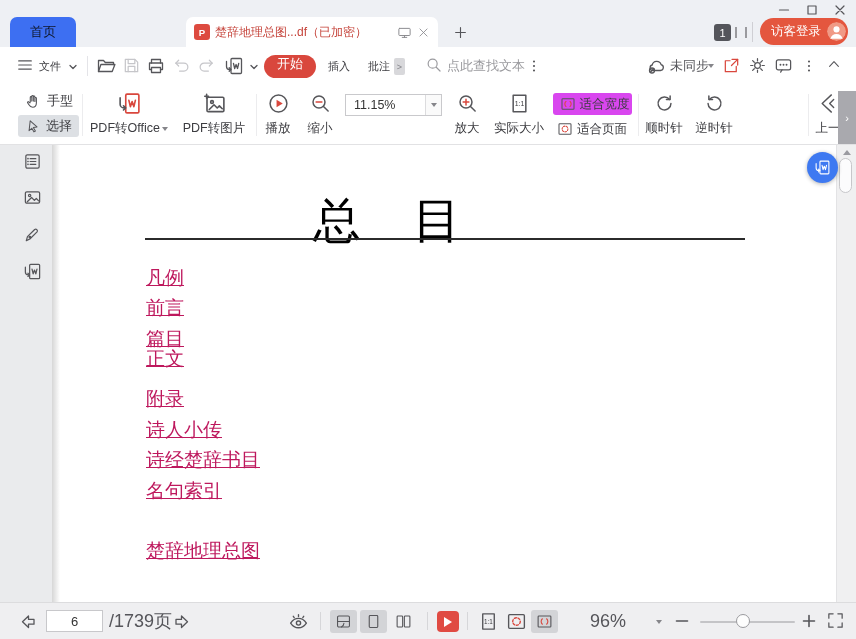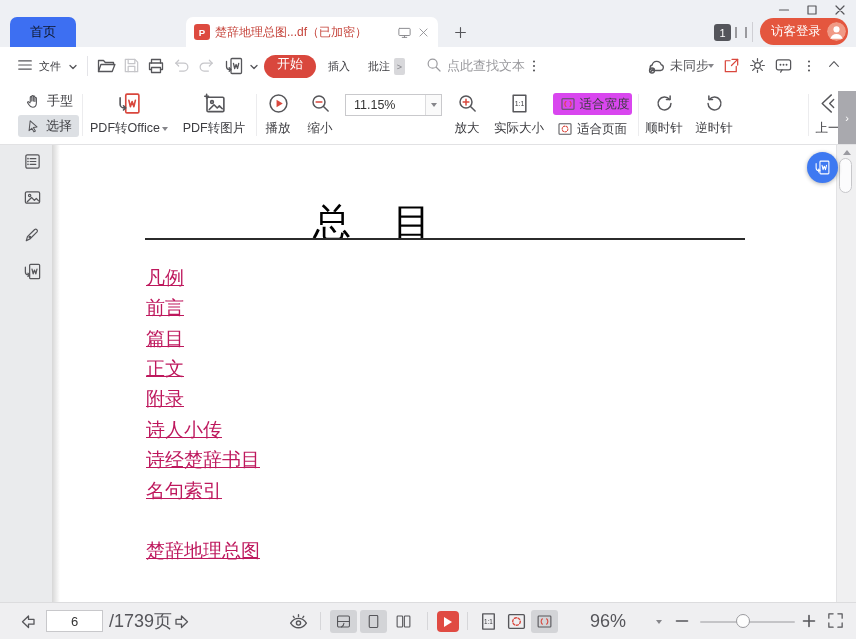--- a/index.html
+++ b/index.html
@@ -49,21 +49,21 @@
   .zoomdd{width:15px;height:100%;border-left:1px solid #dcdcde;background:#fafafa;display:flex;align-items:center;justify-content:center;}
   .fitbtn{position:absolute;left:553px;width:79px;height:22px;display:flex;align-items:center;gap:4px;font-size:12.5px;color:#3c3c40;padding-left:4px;border-radius:3px;box-sizing:border-box;}
   .fitbtn.sel{background:#d946ef;justify-content:center;}
   .caret{width:0;height:0;border-left:3.5px solid transparent;border-right:3.5px solid transparent;border-top:4px solid #85858a;display:inline-block;}
   .ribstrip{position:absolute;right:0;top:6px;bottom:0;width:18px;background:#a9a9ae;color:#fff;font-size:11px;display:flex;align-items:center;justify-content:center;}
   
   .content{position:absolute;top:145px;bottom:37px;left:0;right:0;background:#fff;overflow:hidden;}
   .side{position:absolute;left:0;top:0;bottom:0;width:52px;background:#eaebed;}
   .sideic{position:absolute;left:23px;}
   .sideshadow{position:absolute;left:52px;top:0;bottom:0;width:8px;background:linear-gradient(to right,rgba(0,0,0,.16),rgba(0,0,0,0));}
-  .doc-title{position:absolute;left:313px;top:52px;font-family:"Liberation Serif","DejaVu Serif",serif;font-size:38px;color:#000;white-space:pre;letter-spacing:2px;}
+  .doc-title{position:absolute;left:313px;top:44px;font-family:"Liberation Serif","DejaVu Serif",serif;font-size:48px;color:#000;white-space:pre;letter-spacing:2px;}
   .doc-hr{position:absolute;left:145px;top:93px;width:600px;height:2px;background:#2b2b2b;}
   .doc-link{position:absolute;left:146px;font-family:"Liberation Serif","DejaVu Serif",serif;font-size:19px;color:#be185d;text-decoration:underline;cursor:pointer;}
   .scrollbar{position:absolute;right:0;top:0;bottom:0;width:20px;background:#f0f0f1;border-left:1px solid #e3e3e5;box-sizing:border-box;}
   .scrollup{position:absolute;top:5px;left:6px;width:0;height:0;border-left:4px solid transparent;border-right:4px solid transparent;border-bottom:5px solid #9a9aa0;}
   .scrollthumb{position:absolute;top:13px;left:2px;width:13px;height:35px;background:#fcfcfd;border:1px solid #c7c7ca;border-radius:7px;box-sizing:border-box;}
   .floatbtn{position:absolute;left:807px;top:7px;width:31px;height:31px;border-radius:50%;background:#3e79f1;display:flex;align-items:center;justify-content:center;box-shadow:0 1px 4px rgba(0,0,0,.3);z-index:5;}
   
   .statusbar{position:absolute;bottom:0;left:0;right:0;height:37px;background:#efeff1;border-top:1px solid #dcdcde;box-sizing:border-box;}
   .sb{position:absolute;top:8px;}
   .pageinput{position:absolute;left:46px;top:7px;width:57px;height:22px;border:1px solid #c8c8cb;background:#fff;text-align:center;font-size:13px;color:#333;box-sizing:border-box;font-family:"Liberation Sans",sans-serif;}
@@ -424,21 +424,21 @@
         </svg>
     </div>
     <div class="sideshadow"></div>
 
     <div class="doc-title">总　目</div>
     <div class="doc-hr"></div>
 
     <div class="doc-link" style="top:120px">凡例</div>
     <div class="doc-link" style="top:150px">前言</div>
     <div class="doc-link" style="top:181px">篇目</div>
-    <div class="doc-link" style="top:211px">正文</div>
+    <div class="doc-link" style="top:201px">正文</div>
     <div class="doc-link" style="top:241px">附录</div>
     <div class="doc-link" style="top:272px">诗人小传</div>
     <div class="doc-link" style="top:302px">诗经楚辞书目</div>
     <div class="doc-link" style="top:333px">名句索引</div>
     <div class="doc-link" style="top:393px">楚辞地理总图</div>
 
     <div class="floatbtn">
       <svg class="ic white" width="17" height="17" viewBox="0 0 20 20">
           <rect x="7" y="2.5" width="10.5" height="15" rx="1"></rect>
           <path d="M9.5 7.5l1.2 5 1.4-4 1.4 4 1.2-5"></path>

